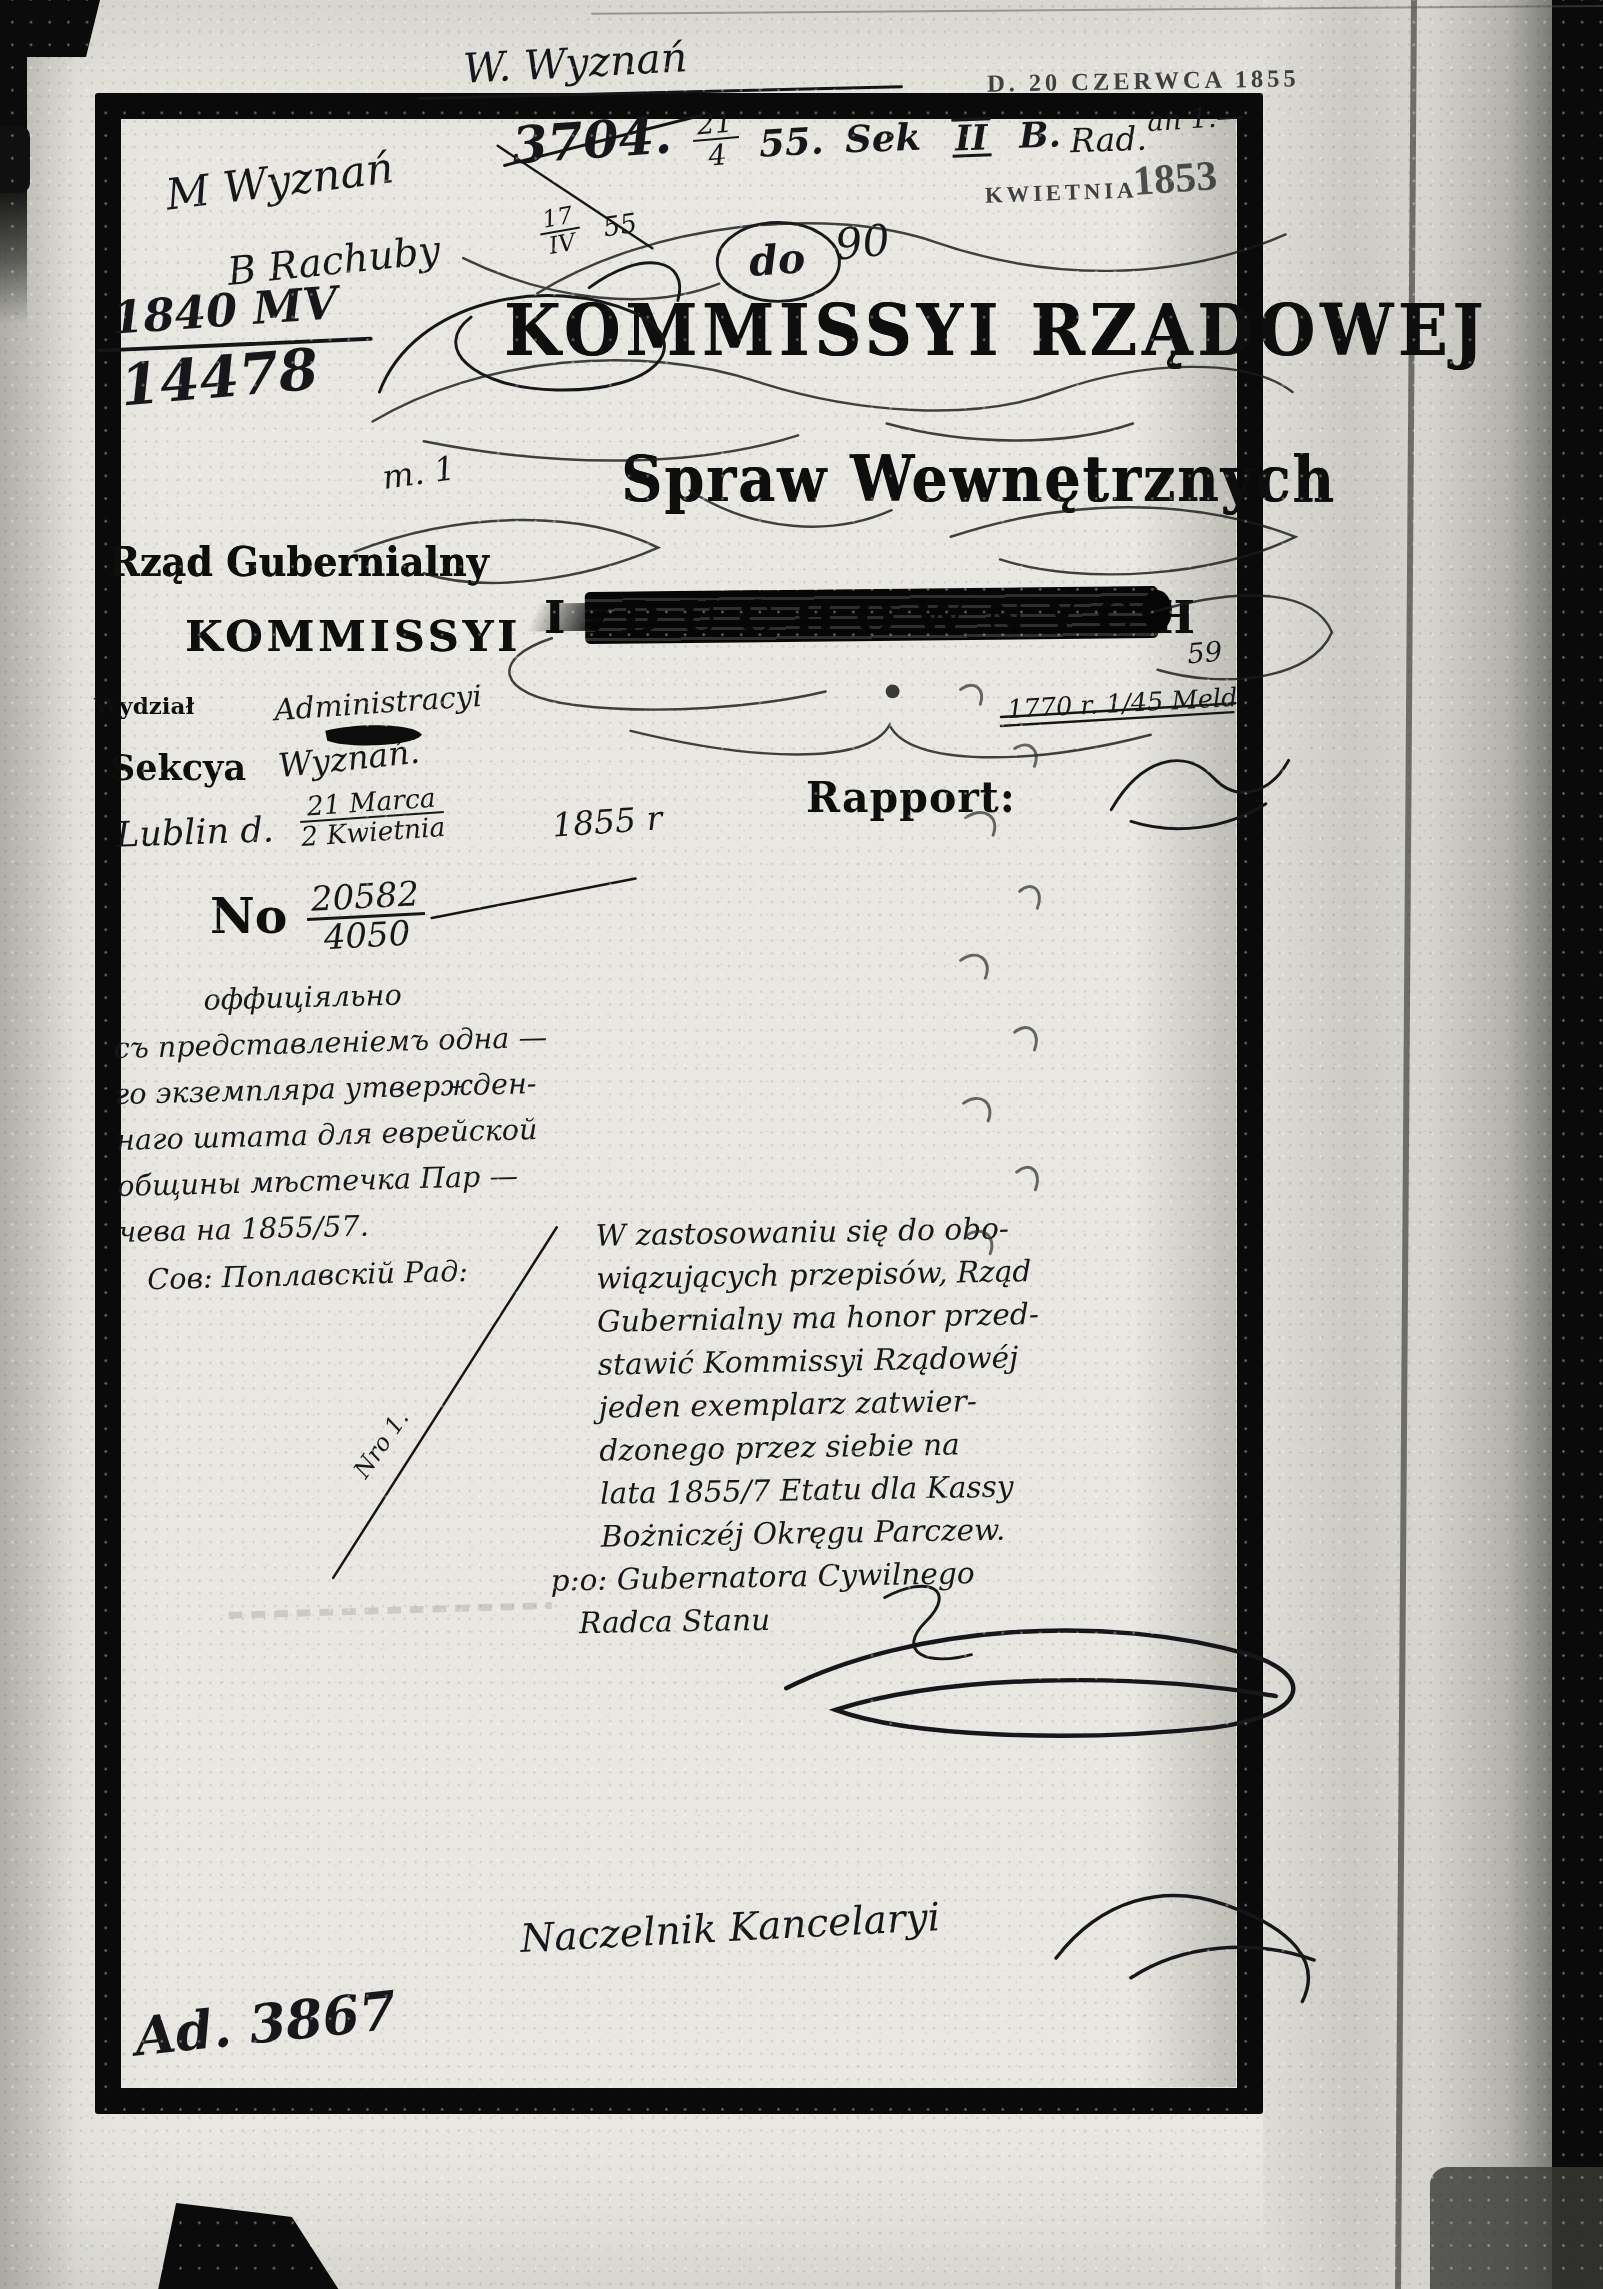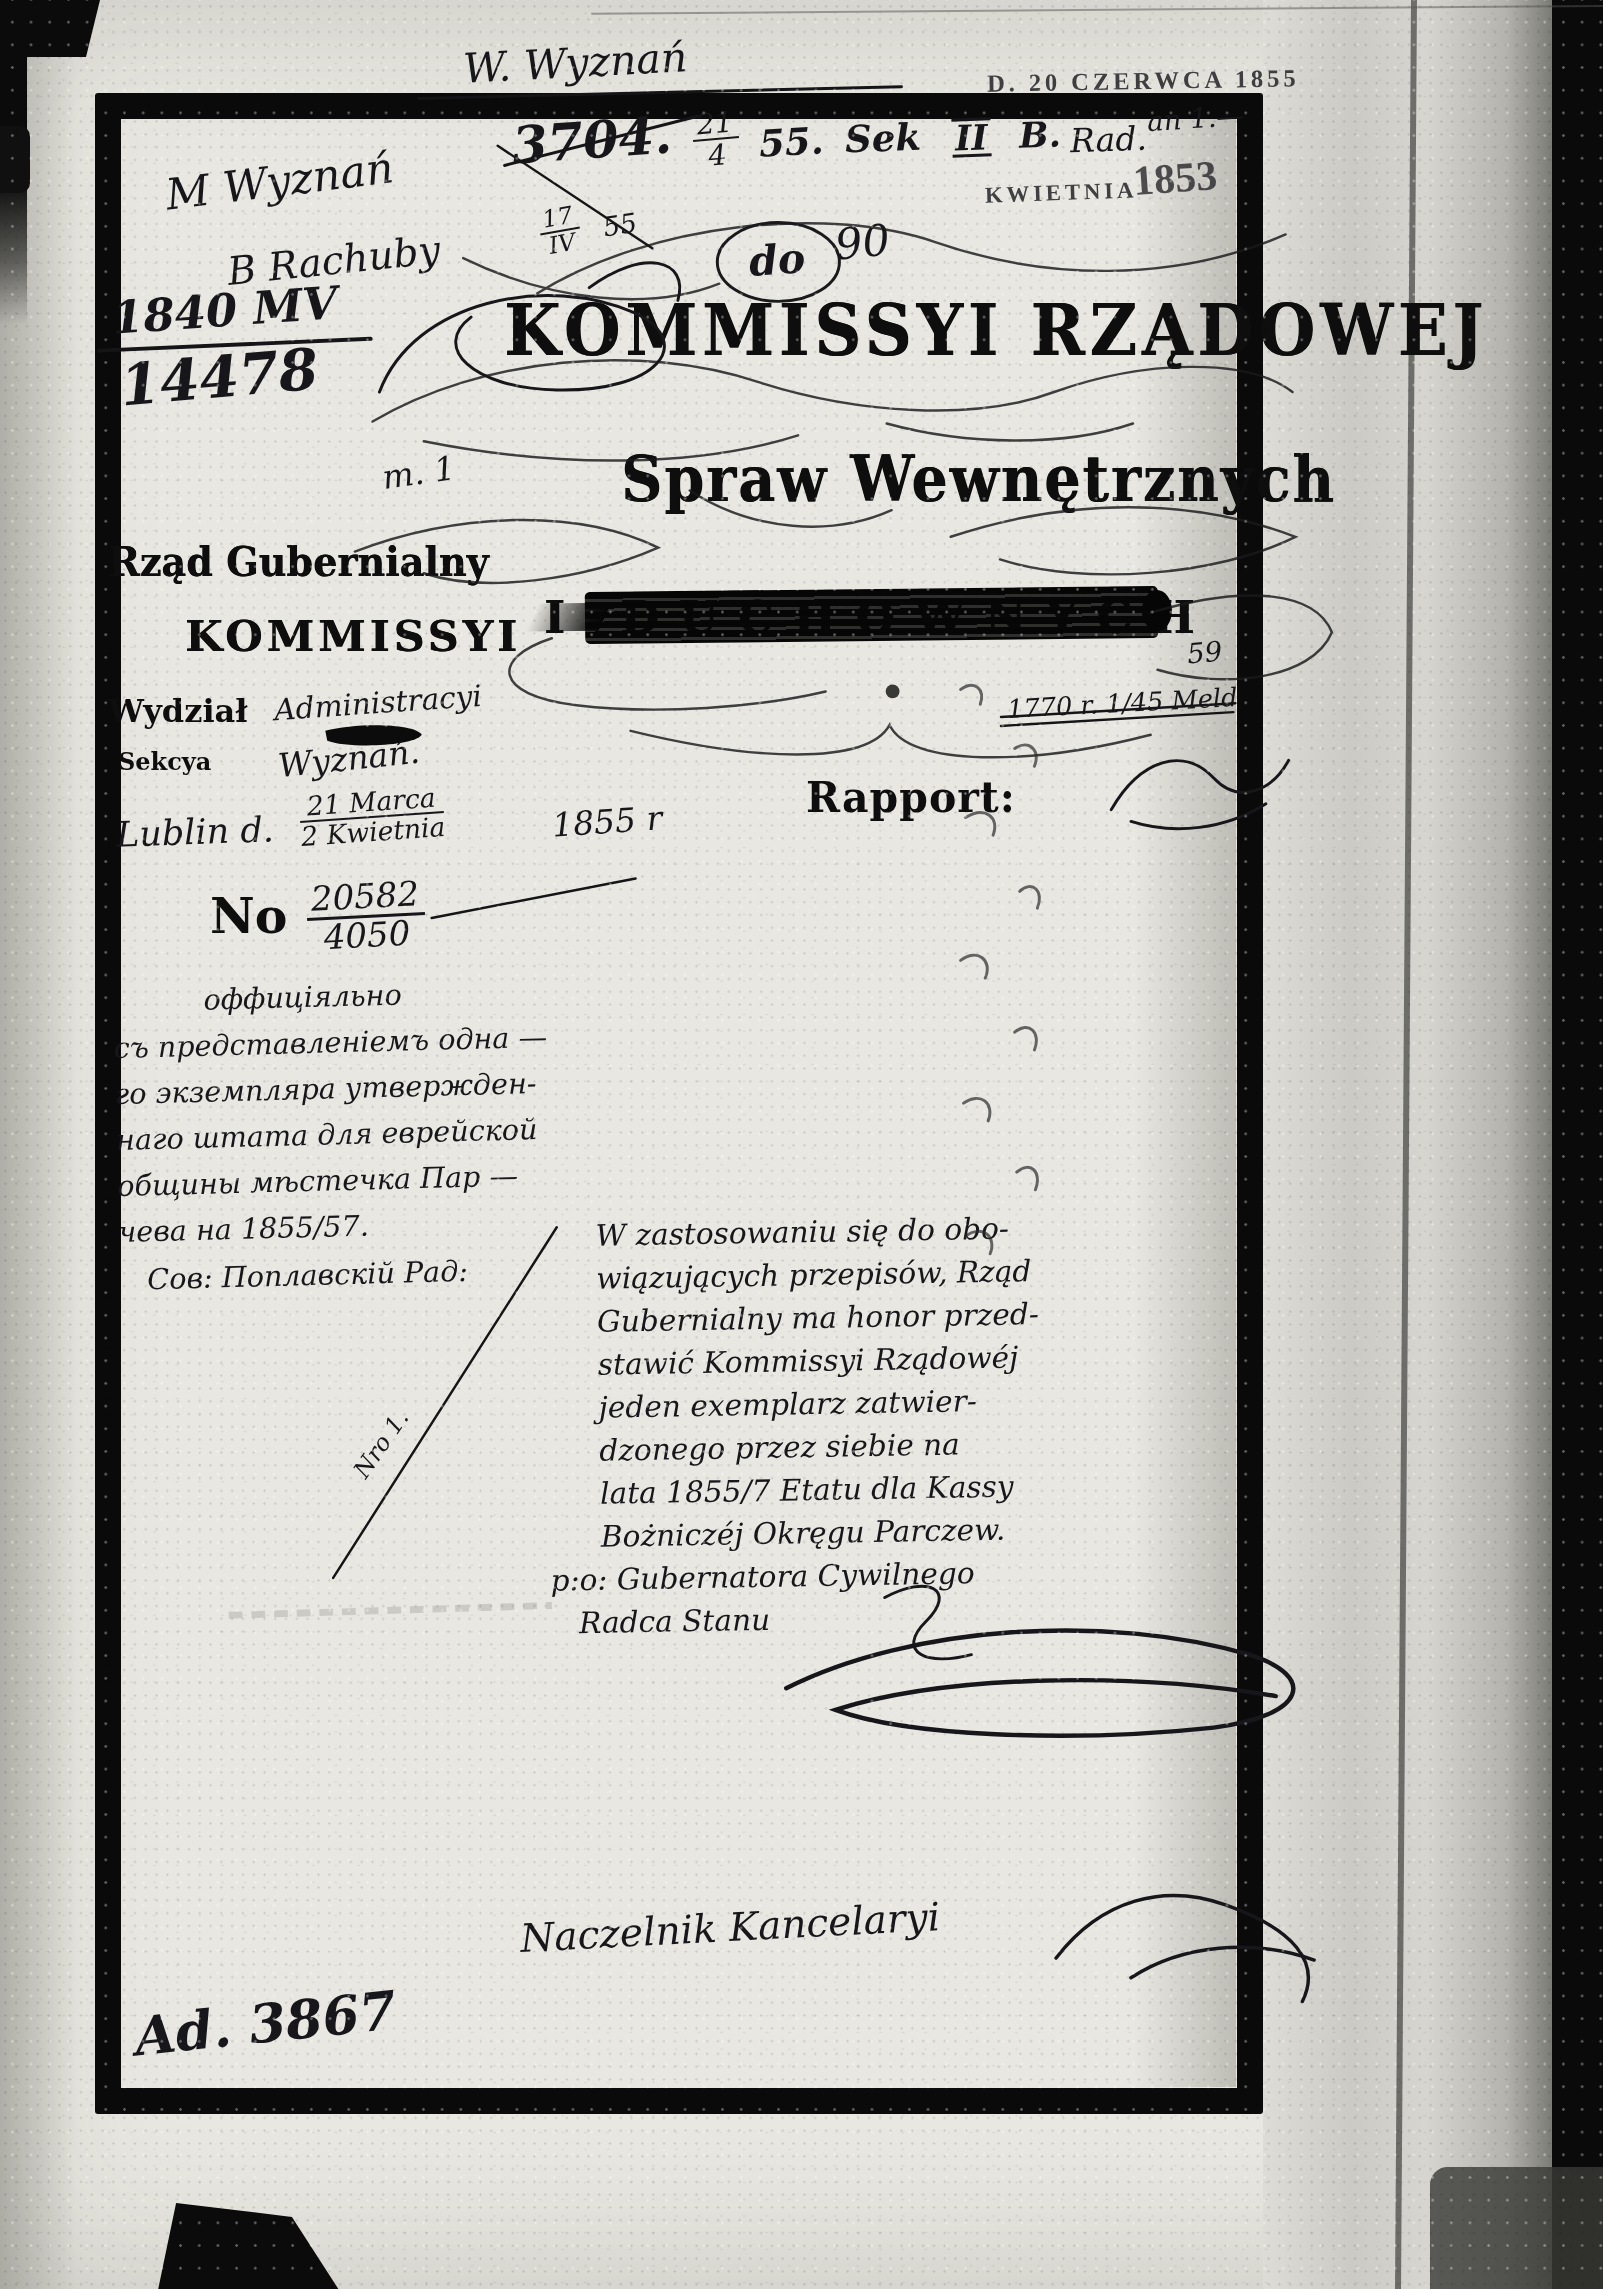--- a/index.html
+++ b/index.html
@@ -106,23 +106,23 @@
 <span class="a txt hw" style="left:382px;top:453px;font-size:33px;transform:rotate(-8deg)">m. 1</span>
 
 <span class="a txt pr" style="left:504px;top:288px;font-size:65px;letter-spacing:4.9px;transform:scaleY(1.1);transform-origin:left top;text-shadow:0.6px 0 #0e0e0e">KOMMISSYI RZĄDOWEJ</span>
 <span class="a txt pr" style="left:621px;top:441px;font-size:57px;letter-spacing:2px;transform:scaleY(1.12);transform-origin:left top;text-shadow:0.6px 0 #0e0e0e">Spraw Wewnętrznych</span>
 <span class="a txt pr" style="left:544px;top:591px;font-size:45px;letter-spacing:19.7px;text-shadow:0.5px 0 #0e0e0e">I DUCHOWNYCH</span>
 <div class="a blackout"></div>
 <span class="a txt pr" style="left:806px;top:772px;font-size:41px;letter-spacing:1px;transform:scaleY(1.05);transform-origin:left top">Rapport:</span>
 
 <span class="a txt pr" style="left:108px;top:538px;font-size:41px;transform:scaleX(.93);transform-origin:left top;text-shadow:0.5px 0 #0e0e0e">Rząd Gubernialny</span>
 <span class="a txt pr" style="left:185px;top:611px;font-size:43px;letter-spacing:3.9px;text-shadow:0.5px 0 #0e0e0e">KOMMISSYI</span>
-<span class="a txt pr" style="left:108px;top:692px;font-size:32px">Wydział</span>
+<span class="a txt pr" style="left:94px;top:692px;font-size:23px">Wydział</span>
 <span class="a txt hw" style="left:274px;top:686px;font-size:29.6px;transform:rotate(-4deg)">Administracyi</span>
-<span class="a txt pr" style="left:118px;top:747px;font-size:24px">Sekcya</span>
+<span class="a txt pr" style="left:110px;top:747px;font-size:35px">Sekcya</span>
 <span class="a txt hw" style="left:278px;top:739px;font-size:33px;transform:rotate(-6deg)">Wyznań.</span>
 <span class="a txt hw" style="left:116px;top:812px;font-size:35px;transform:rotate(-2deg)">Lublin d.</span>
 <span class="a txt hw frac" style="left:300px;top:788px;font-size:26.6px;transform:rotate(-4deg)">
   <span class="ft">21 Marca</span>
   <span class="fb">2 Kwietnia</span>
 </span>
 <span class="a txt hw" style="left:552px;top:802px;font-size:33px;transform:rotate(-4deg)">1855 r</span>
 <span class="a txt pr" style="left:210px;top:887px;font-size:49px">No</span>
 <span class="a txt hw frac" style="left:307px;top:879px;font-size:34px;transform:rotate(-3deg)">
   <span class="ft" style="border-bottom-width:3px">20582</span>

